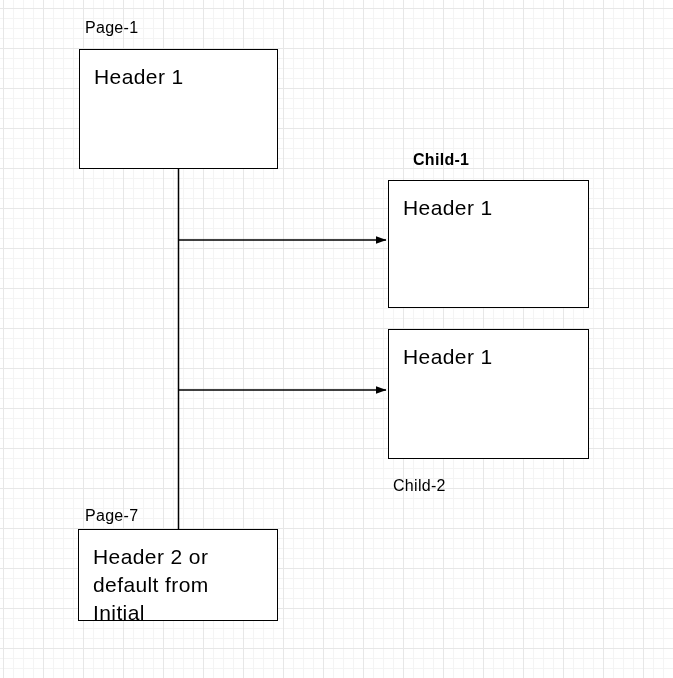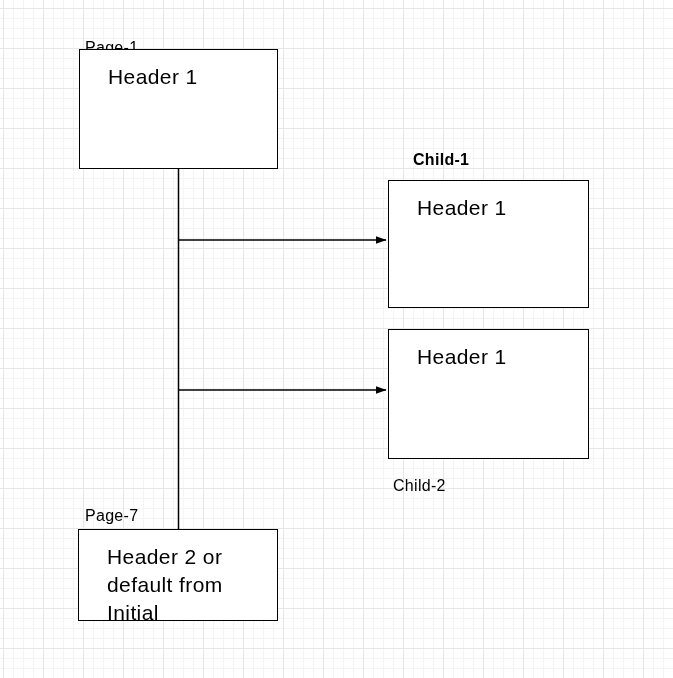--- a/index.html
+++ b/index.html
@@ -34,37 +34,37 @@
   }
   .node {
     position: absolute;
     box-sizing: border-box;
     background: #ffffff;
     border: 1.5px solid #000000;
     color: #000000;
     font-size: 21px;
     line-height: 28px;
     letter-spacing: 0.4px;
-    padding: 13px 28px;
+    padding: 13px 14px;
     z-index: 2;
   }
   .node-page1  { left: 79px;  top: 49px;  width: 199px; height: 120px; }
   .node-child1 { left: 388px; top: 180px; width: 201px; height: 128px; }
   .node-child2 { left: 388px; top: 329px; width: 201px; height: 130px; }
   .node-page2  { left: 78px;  top: 529px; width: 200px; height: 92px; }
   .shape-label {
     position: absolute;
     color: #000000;
     font-size: 16px;
     line-height: 18px;
     letter-spacing: 0.3px;
     white-space: nowrap;
     z-index: 2;
   }
-  .label-page1  { left: 85px;  top: 19px; margin-top: 20px;  }
+  .label-page1  { left: 85px;  top: 19px;  }
   .label-child1 { left: 413px; top: 151px; font-weight: bold; }
   .label-child2 { left: 393px; top: 477px; }
   .label-page2  { left: 85px;  top: 507px; }
 </style>
 </head>
 <body>
 
 <div class="canvas">
 
   <svg class="connector-layer" width="673" height="678" viewBox="0 0 673 678" xmlns="http://www.w3.org/2000/svg">

